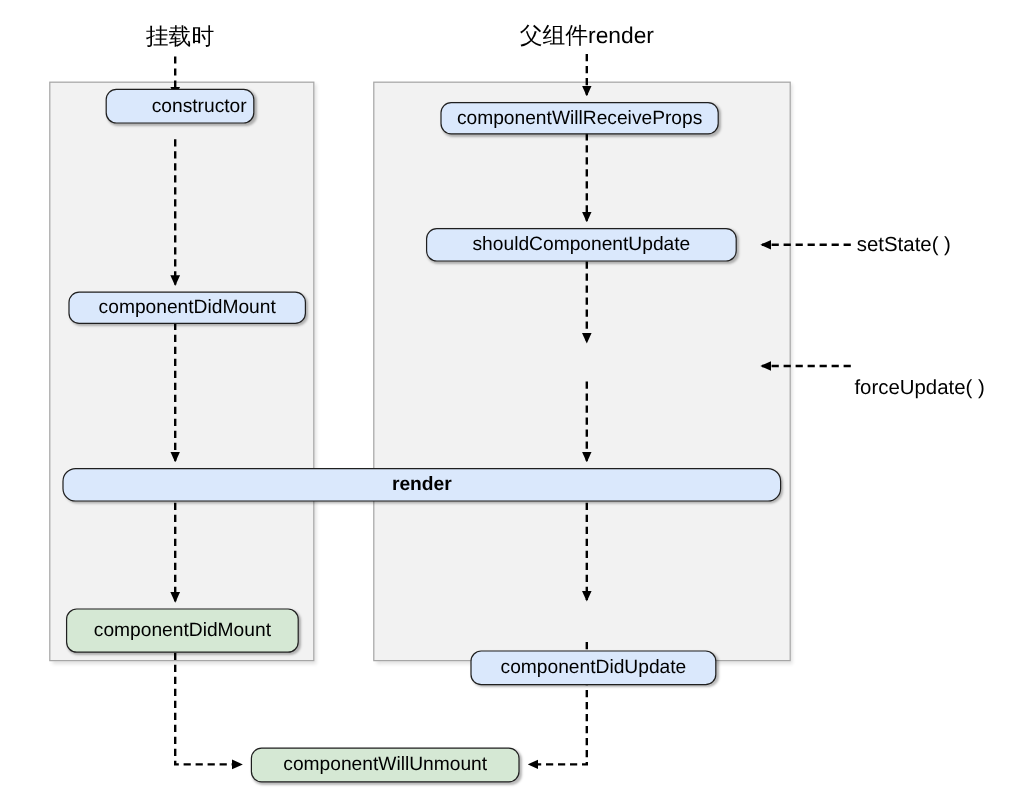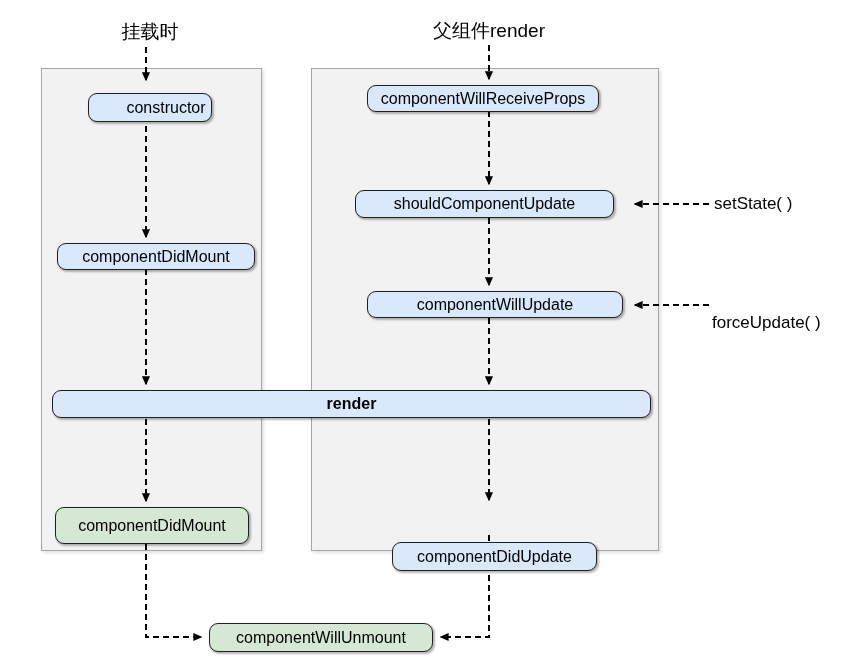--- a/index.html
+++ b/index.html
@@ -61,26 +61,25 @@
     <path d="M489,45 V79" marker-end="url(#ah)"></path>
     <path d="M489,111 V184" marker-end="url(#ah)"></path>
     <path d="M489,218 V285" marker-end="url(#ah)"></path>
     <path d="M489,318 V384" marker-end="url(#ah)"></path>
     <path d="M489,419 V500" marker-end="url(#ah)"></path>
     <path d="M489,535 V637 H441" marker-end="url(#ah)"></path>
     <path d="M709,204 H635" marker-end="url(#ah)"></path>
     <path d="M709,305 H635" marker-end="url(#ah)"></path>
   </svg>
 
-  <div class="node blue" style="left:88px;top:93px;width:124px;height:29px;padding-left:32px;">constructor</div>
+  <div class="node blue" style="left:88px;top:74px;width:124px;height:29px;padding-left:32px;">constructor</div>
   <div class="node blue" style="left:57px;top:243px;width:198px;height:27px;">componentDidMount</div>
   <div class="node blue" style="left:367px;top:85px;width:232px;height:27px;">componentWillReceiveProps</div>
   <div class="node blue" style="left:355px;top:190px;width:259px;height:28px;">shouldComponentUpdate</div>
-  <div class="node blue" style="left:367px;top:291px;width:256px;height:27px;">componentWillUpdate</div>
-  <div class="node blue bold" style="left:52px;top:390px;width:599px;height:28px;">render</div>
+  <div class="node blue bold" style="left:52px;top:390px;width:599px;height:28px;border-radius:11px;">render</div>
   <div class="node green" style="left:55px;top:507px;width:194px;height:37px;">componentDidMount</div>
   <div class="node blue" style="left:392px;top:506px;width:205px;height:29px;margin-top:36px;">componentDidUpdate</div>
   <div class="node green" style="left:209px;top:623px;width:224px;height:29px;">componentWillUnmount</div>
 
   <div class="annotation" style="left:714px;top:194px;">setState( )</div>
   <div class="annotation" style="left:712px;top:313px;">forceUpdate( )</div>
 
 </div>
 
 </body></html>

